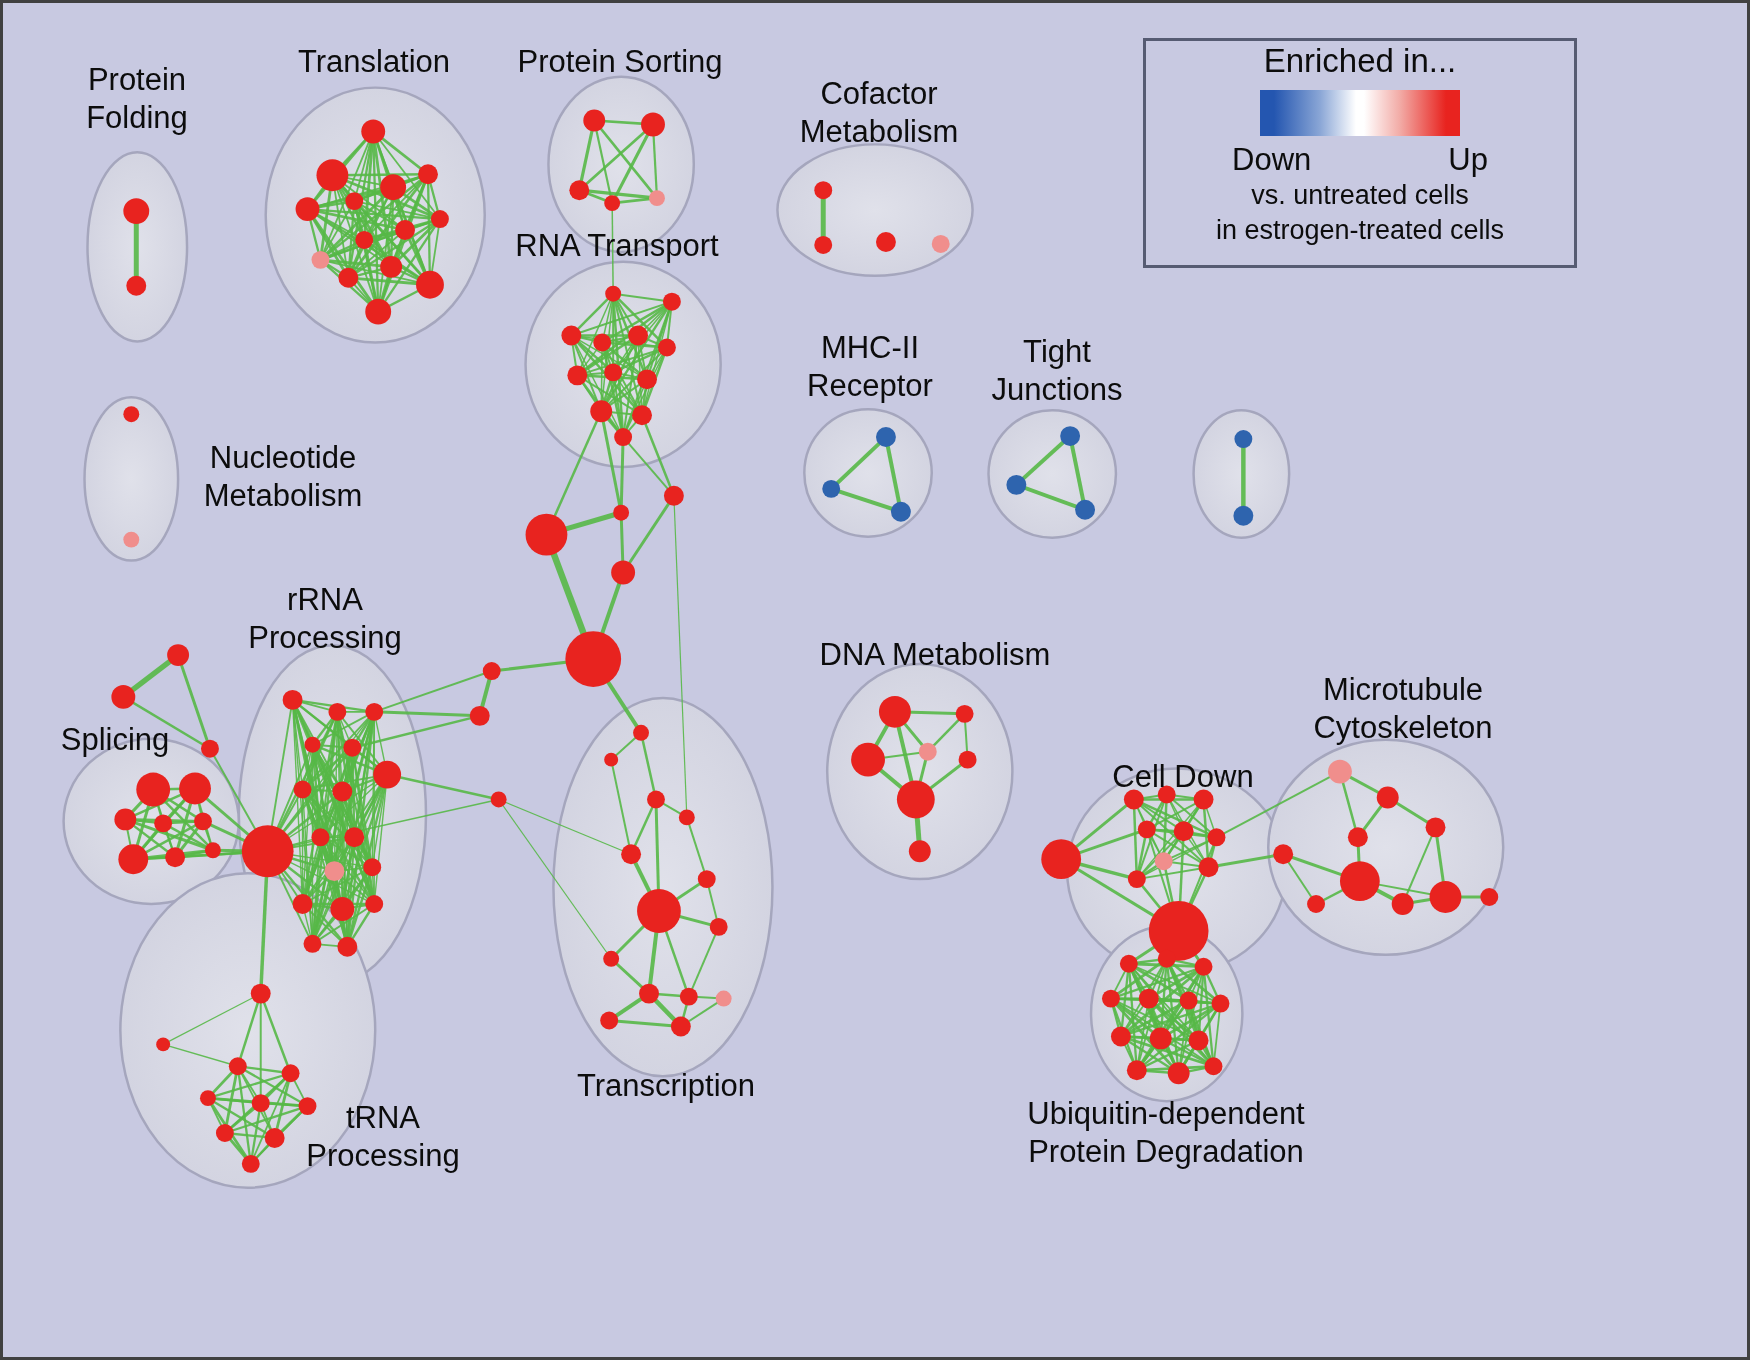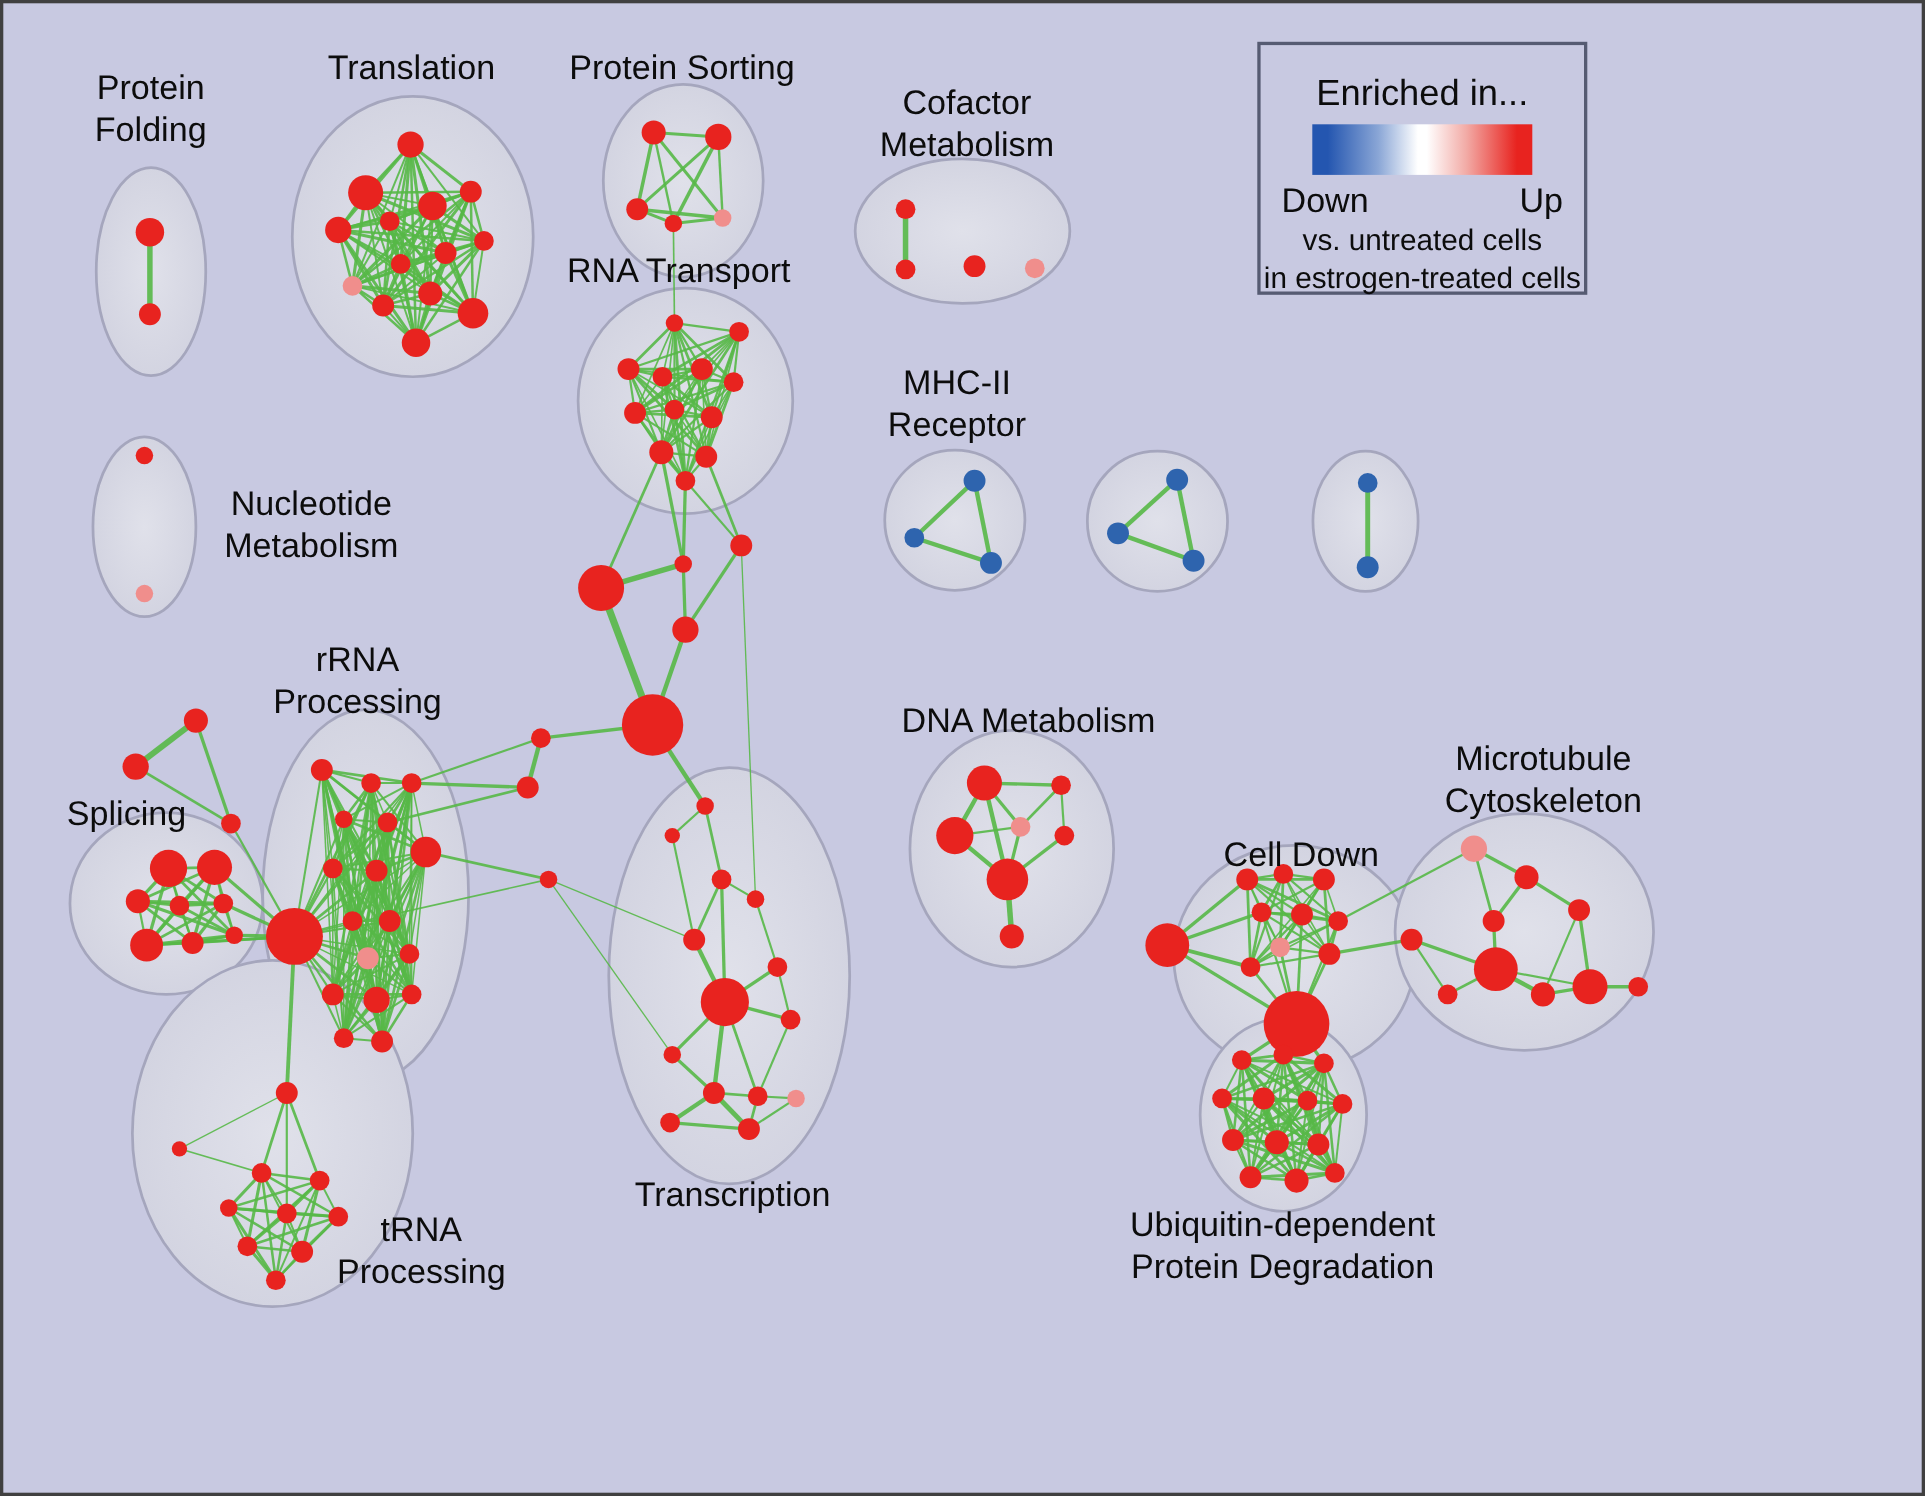--- a/index.html
+++ b/index.html
@@ -18,25 +18,25 @@
     transform:translateX(-50%);
     text-align:center;
     font-size:31px;
     line-height:1.22;
     color:#0c0c0c;
     white-space:pre-line;
   }
   .legend{
     position:absolute;
     left:1140px;top:35px;
-    width:300px;height:230px;
+    width:434px;height:230px;
     border:3px solid #565b72;
     box-sizing:border-box;
     text-align:center;
-    padding-top:24px;
+    padding-top:1px;
   }
   .legend-title{font-size:33px;color:#0c0c0c;}
   #legend-gradient{width:200px;height:46px;margin:10px auto 6px auto;}
   .legend-ends{
     width:256px;margin:0 auto;
     display:flex;justify-content:space-between;
     font-size:31px;color:#0c0c0c;
   }
   .legend-sub{font-size:27px;line-height:1.3;color:#0c0c0c;}
 </style>
@@ -822,20 +822,22 @@
 Folding</div>
   <div class="cluster-label" style="left:371px;top:40px">Translation</div>
   <div class="cluster-label" style="left:617px;top:40px">Protein Sorting</div>
   <div class="cluster-label" style="left:876px;top:72px">Cofactor
 Metabolism</div>
   <div class="cluster-label" style="left:614px;top:224px">RNA Transport</div>
   <div class="cluster-label" style="left:280px;top:436px">Nucleotide
 Metabolism</div>
   <div class="cluster-label" style="left:867px;top:326px">MHC-II
 Receptor</div>
+  <div class="cluster-label" style="left:1054px;top:330px">Tight
+Junctions</div>
   <div class="cluster-label" style="left:322px;top:578px">rRNA
 Processing</div>
   <div class="cluster-label" style="left:112px;top:718px">Splicing</div>
   <div class="cluster-label" style="left:932px;top:633px">DNA Metabolism</div>
   <div class="cluster-label" style="left:1400px;top:668px">Microtubule
 Cytoskeleton</div>
   <div class="cluster-label" style="left:1180px;top:755px">Cell Down</div>
   <div class="cluster-label" style="left:380px;top:1096px">tRNA
 Processing</div>
   <div class="cluster-label" style="left:663px;top:1064px">Transcription</div>

